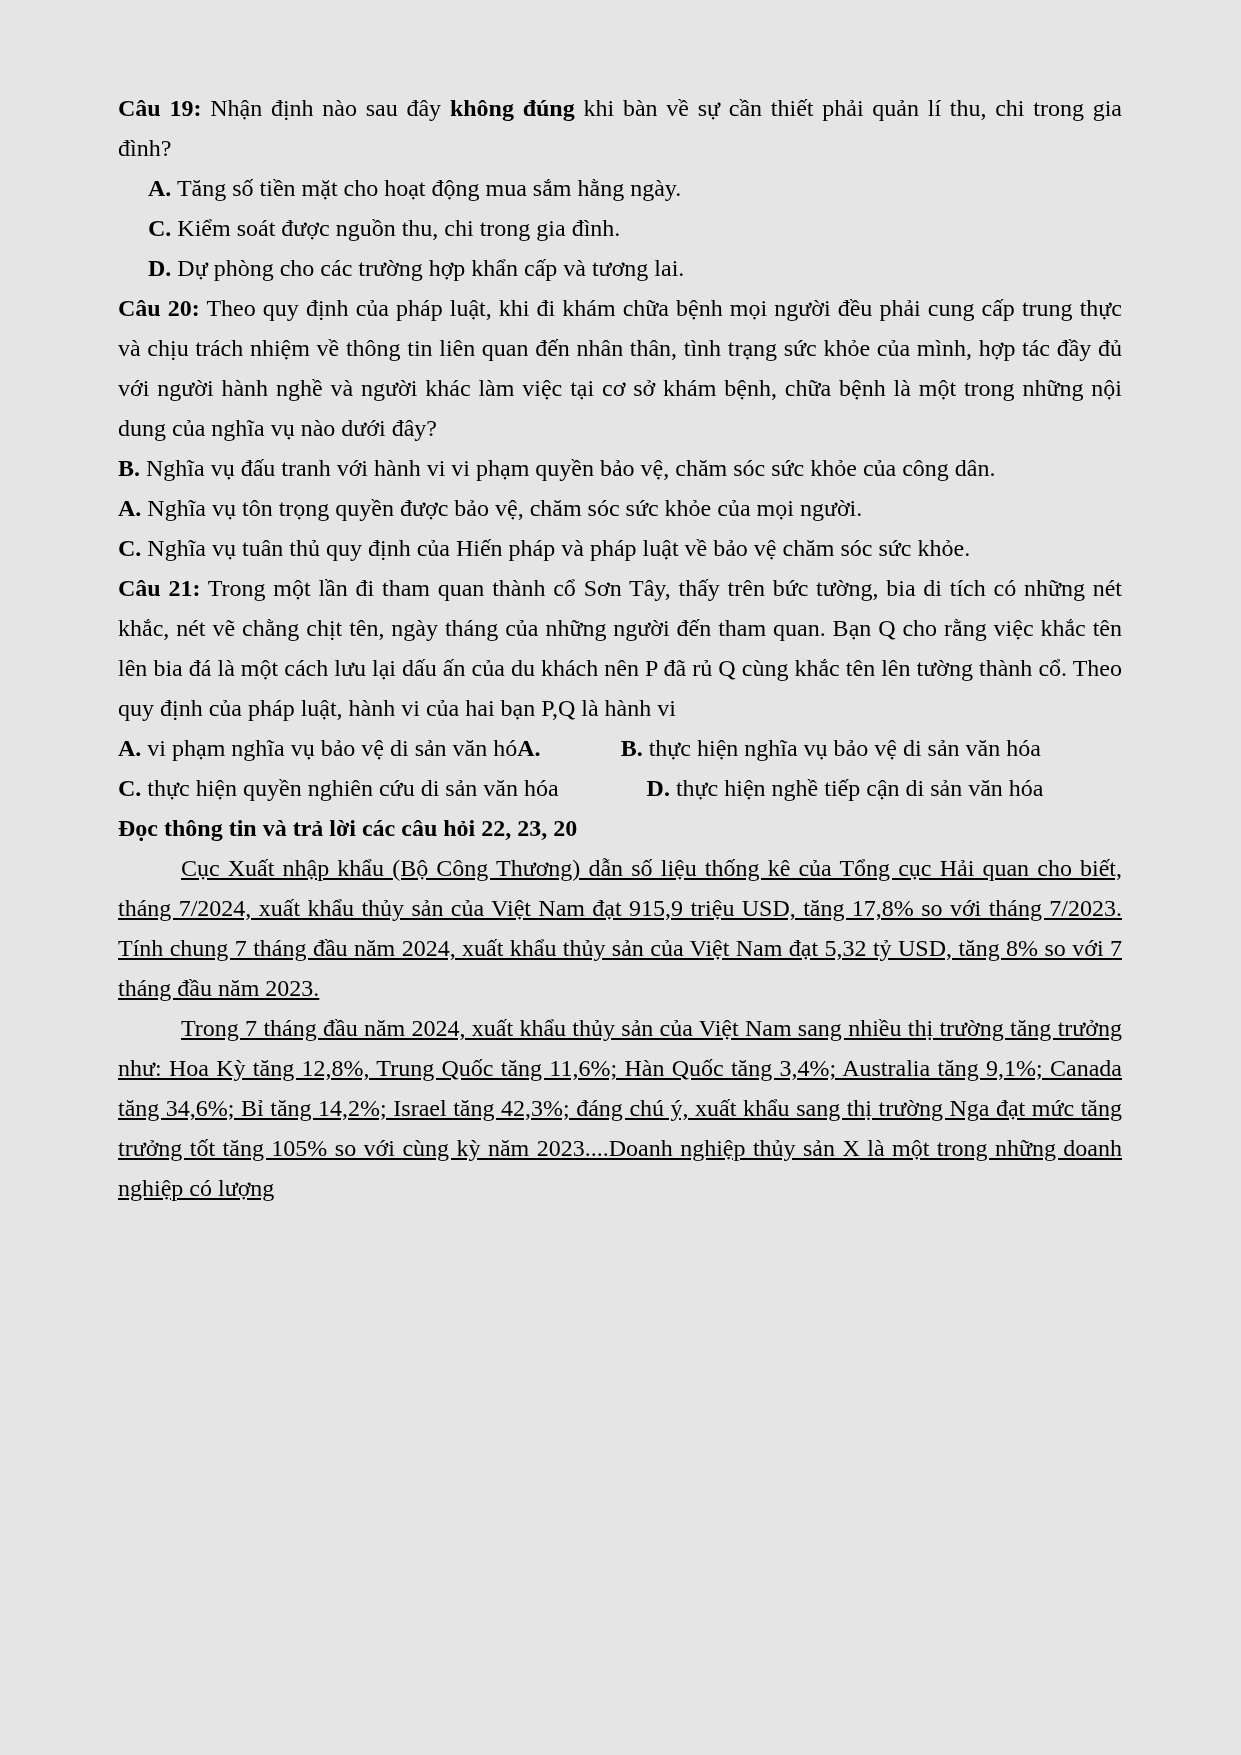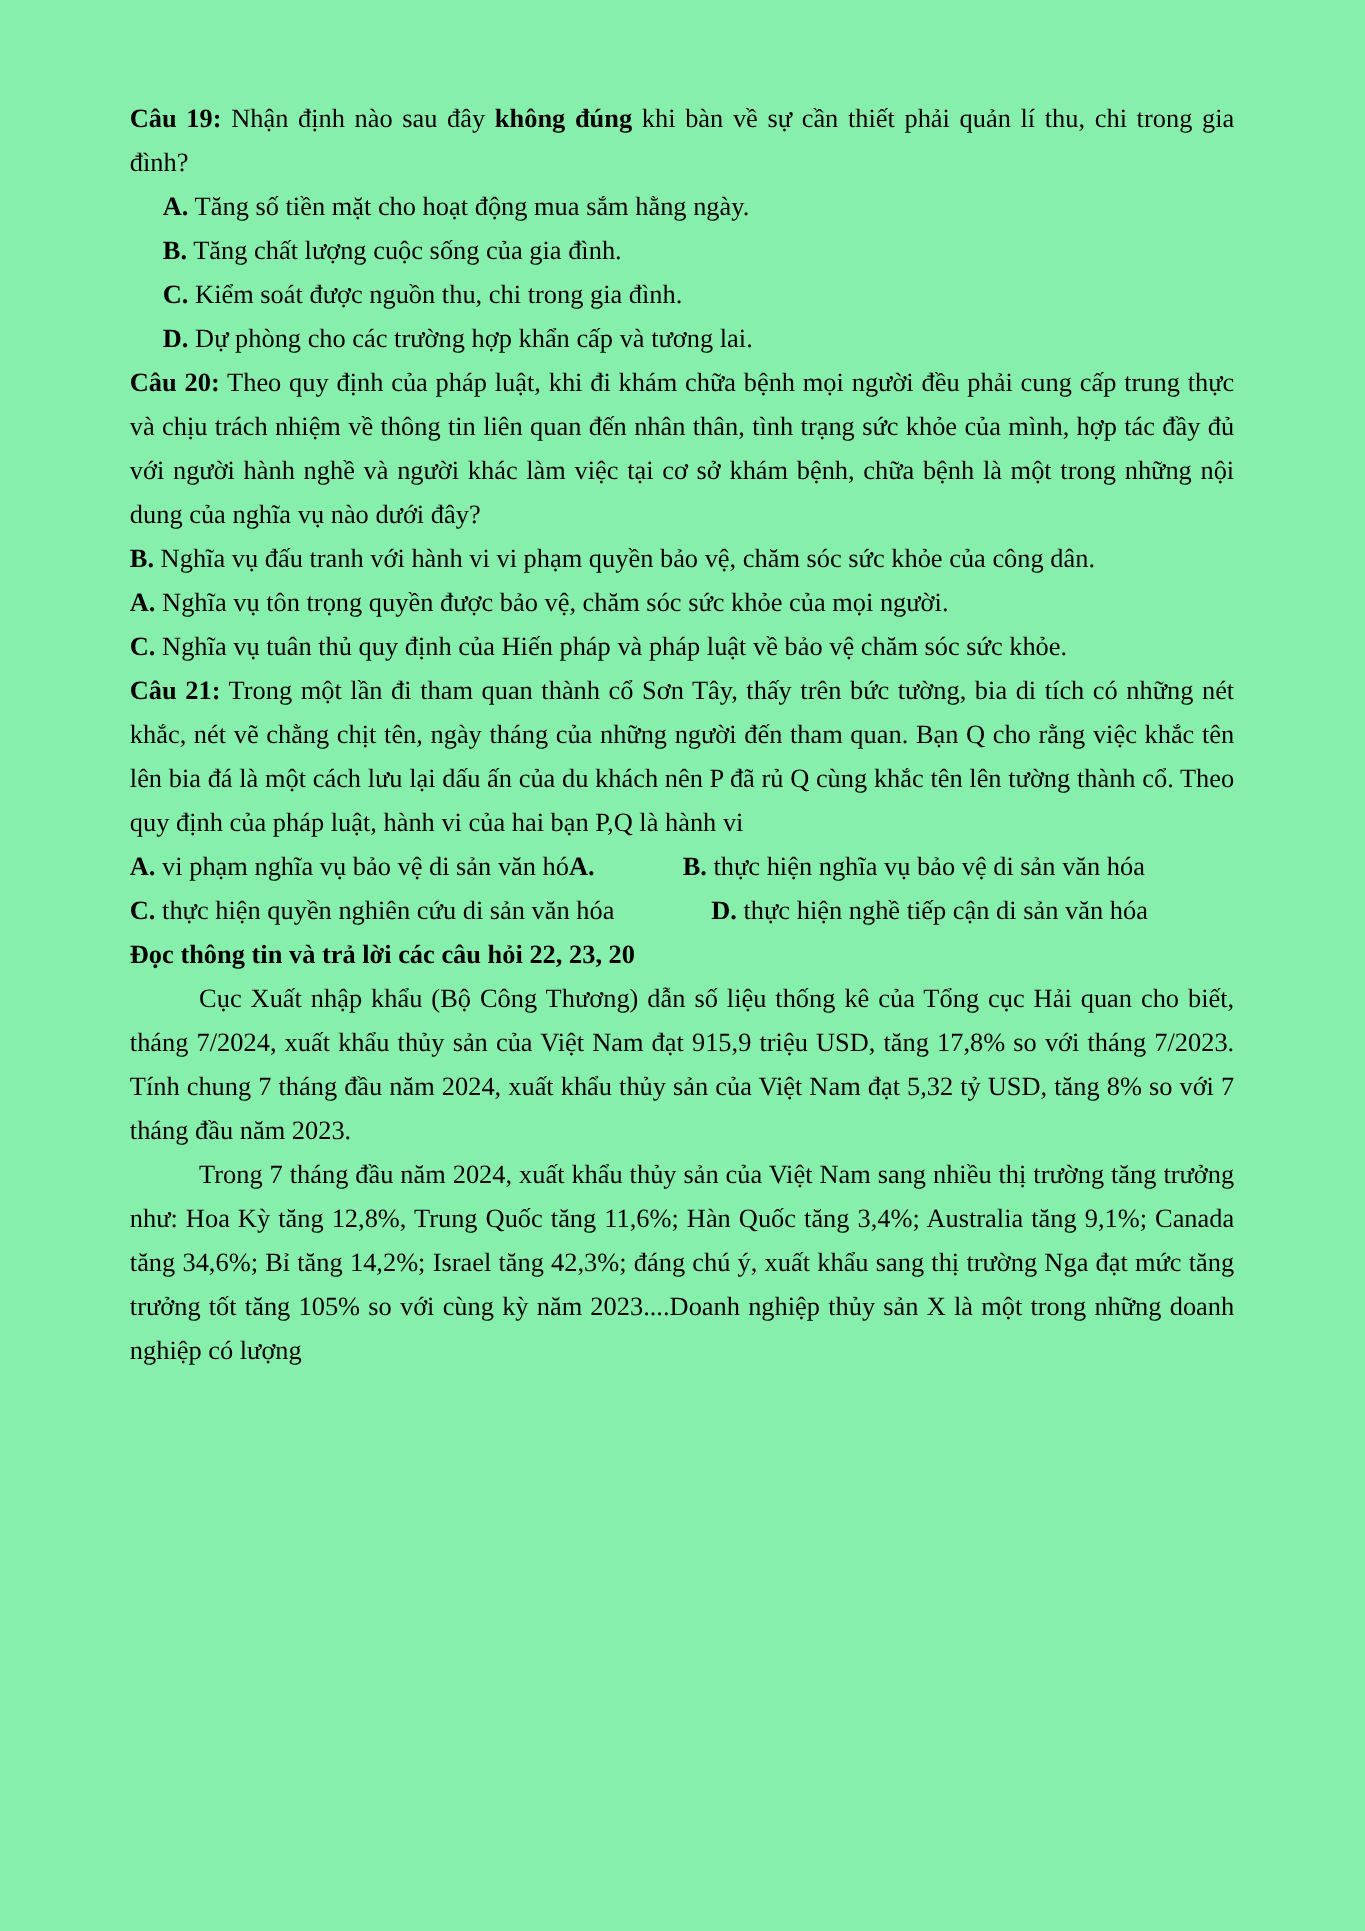--- a/index.html
+++ b/index.html
@@ -1,47 +1,45 @@
 <!DOCTYPE html>
 <html><head>
 <meta charset="utf-8">
 <style>
   * { box-sizing: border-box; }
   html, body { margin: 0; padding: 0; background: #ffffff; }
   body { width: 1241px; }
   .page {
     width: 1241px;
     min-height: 1755px;
-    background: #86efac;
+    background: #e5e5e5;
     padding: 88px 119px 60px 118px;
     font-family: "Liberation Serif", "DejaVu Serif", serif;
     font-size: 24px;
     line-height: 40px;
     color: #000000;
   }
   .page p { margin: 0; text-align: justify; }
   .bold { font-weight: 700; }
   .opt-indent { padding-left: 30px; }
   .space-after { margin-bottom: 40px; }
-  .first-indent { text-indent: 63px; }
+  .first-indent { text-indent: 63px; text-decoration: underline; }
   .spacer-ab { display: inline-block; width: 80px; }
   .spacer-cd { display: inline-block; width: 88px; }
 </style>
 </head>
 <body>
 
 <div class="page">
 
   <p><span class="bold">Câu 19:</span>
     <span>Nhận định nào sau đây </span><span class="bold">không đúng</span><span> khi bàn về sự cần thiết phải quản lí thu, chi trong gia đình?</span></p>
 
   <p class="opt-indent"><span class="bold">A.</span>
     <span>Tăng số tiền mặt cho hoạt động mua sắm hằng ngày.</span></p>
-  <p class="opt-indent"><span class="bold">B.</span>
-    <span>Tăng chất lượng cuộc sống của gia đình.</span></p>
   <p class="opt-indent"><span class="bold">C.</span>
     <span>Kiểm soát được nguồn thu, chi trong gia đình.</span></p>
   <p class="opt-indent"><span class="bold">D.</span>
     <span>Dự phòng cho các trường hợp khẩn cấp và tương lai.</span></p>
 
   <p><span class="bold">Câu 20:</span>
     <span>Theo quy định của pháp luật, khi đi khám chữa bệnh mọi người đều phải cung cấp trung thực và chịu trách nhiệm về thông tin liên quan đến nhân thân, tình trạng sức khỏe của mình, hợp tác đầy đủ với người hành nghề và người khác làm việc tại cơ sở khám bệnh, chữa bệnh là một trong những nội dung của nghĩa vụ nào dưới đây?</span></p>
 
   <p><span class="bold">B.</span>
     <span>Nghĩa vụ đấu tranh với hành vi vi phạm quyền bảo vệ, chăm sóc sức khỏe của công dân.</span></p>

